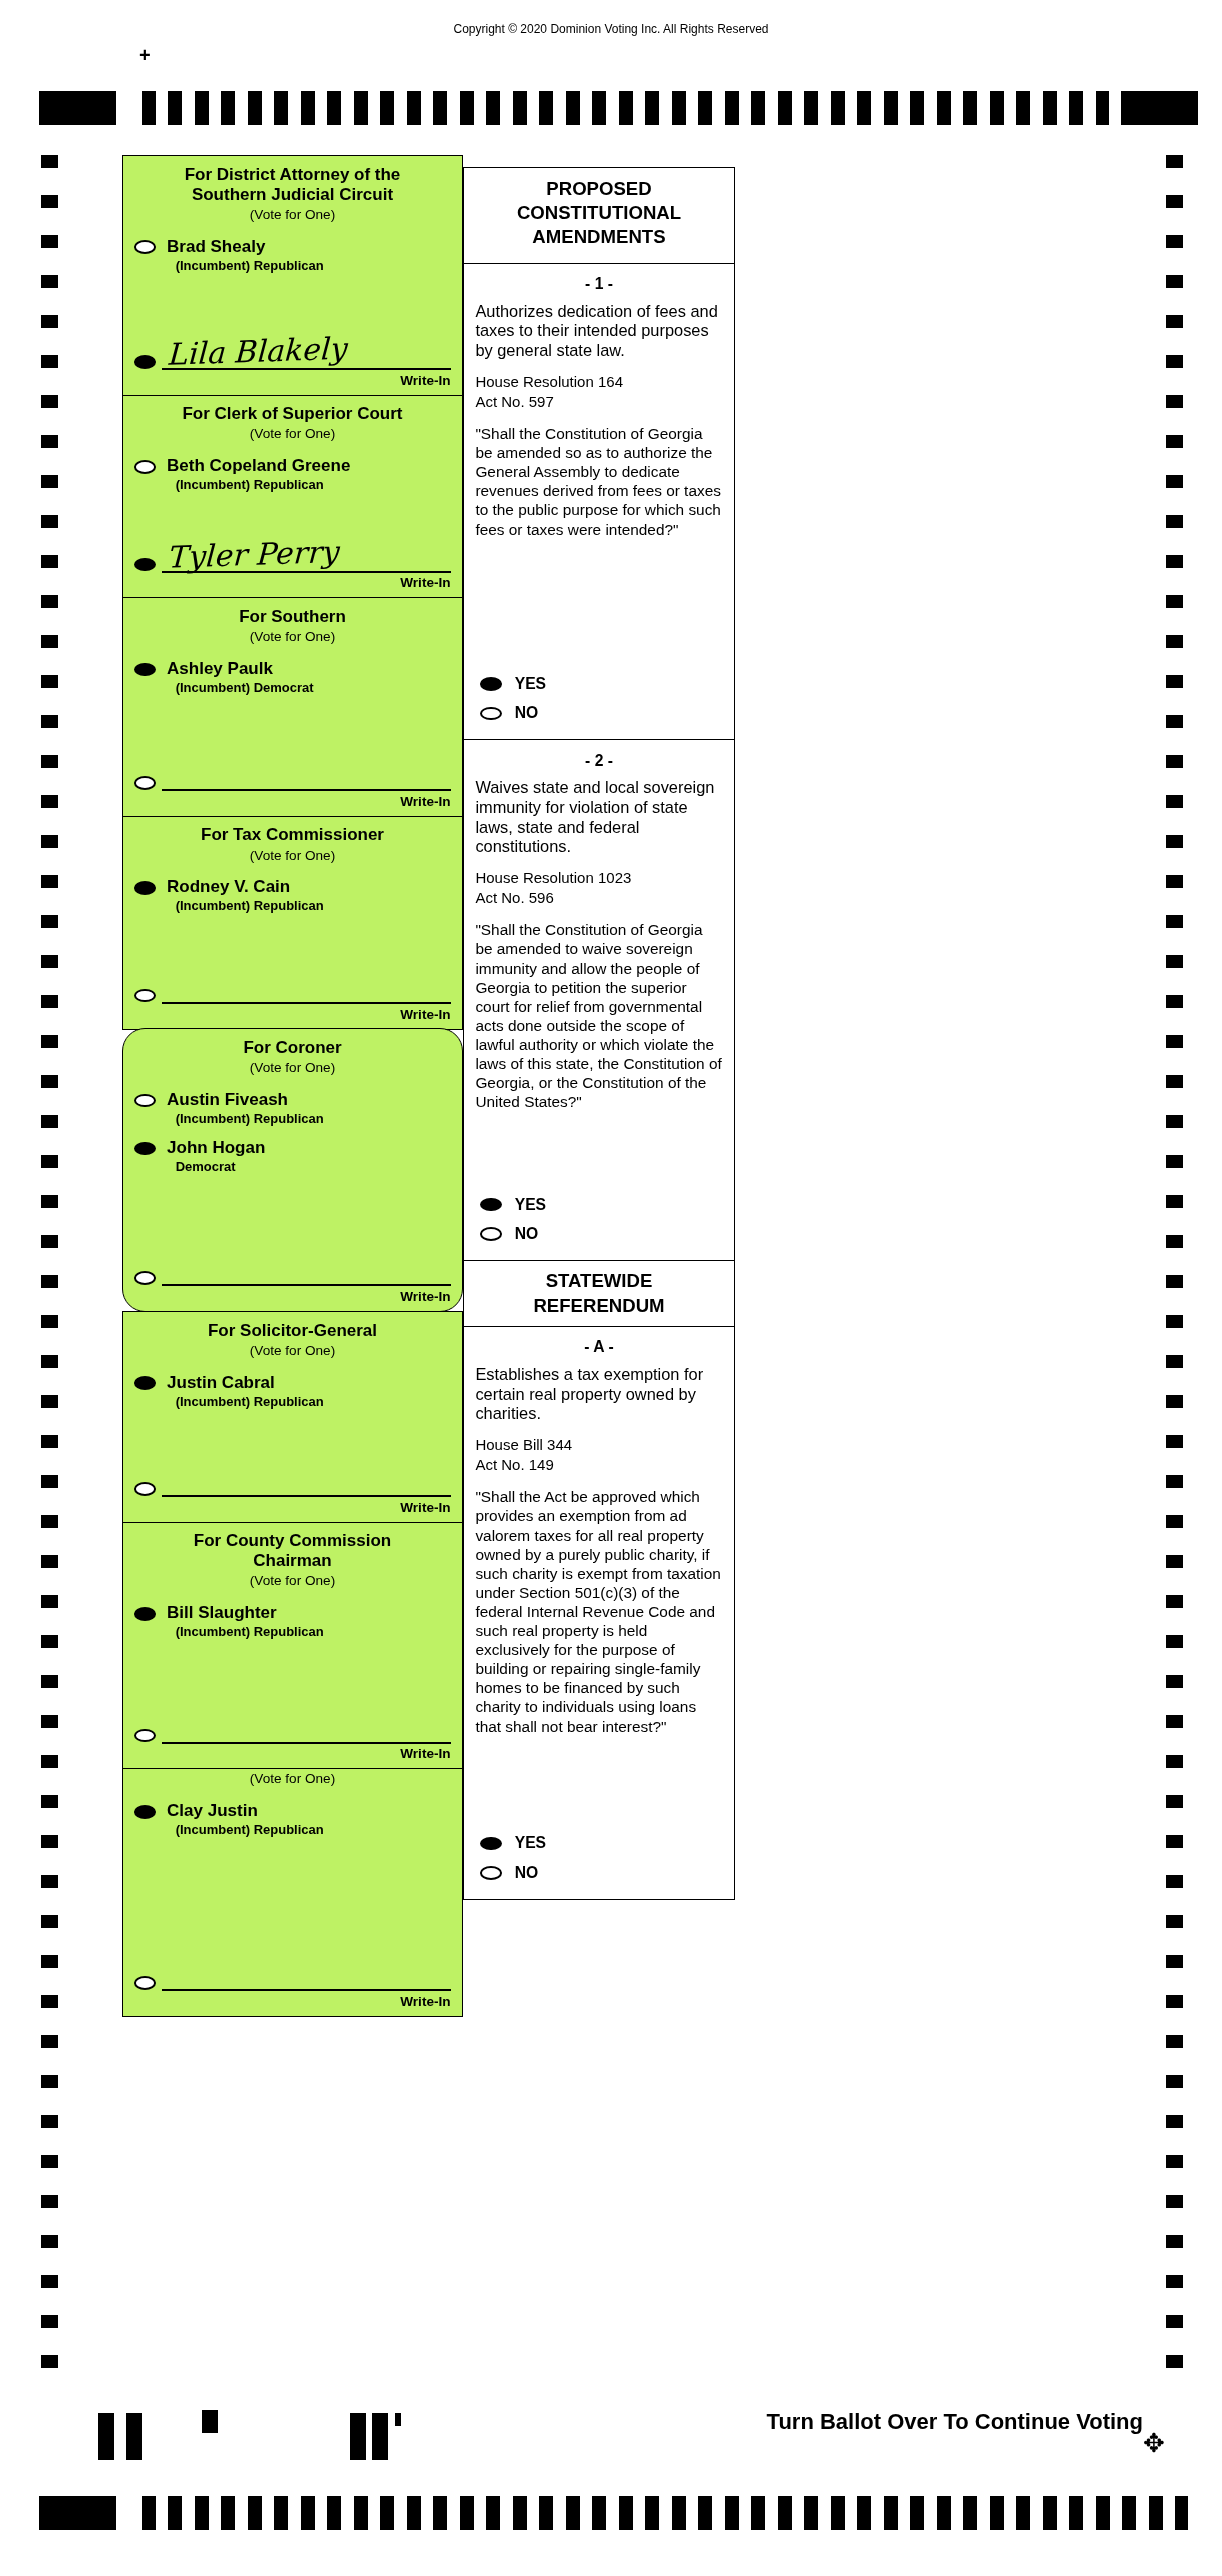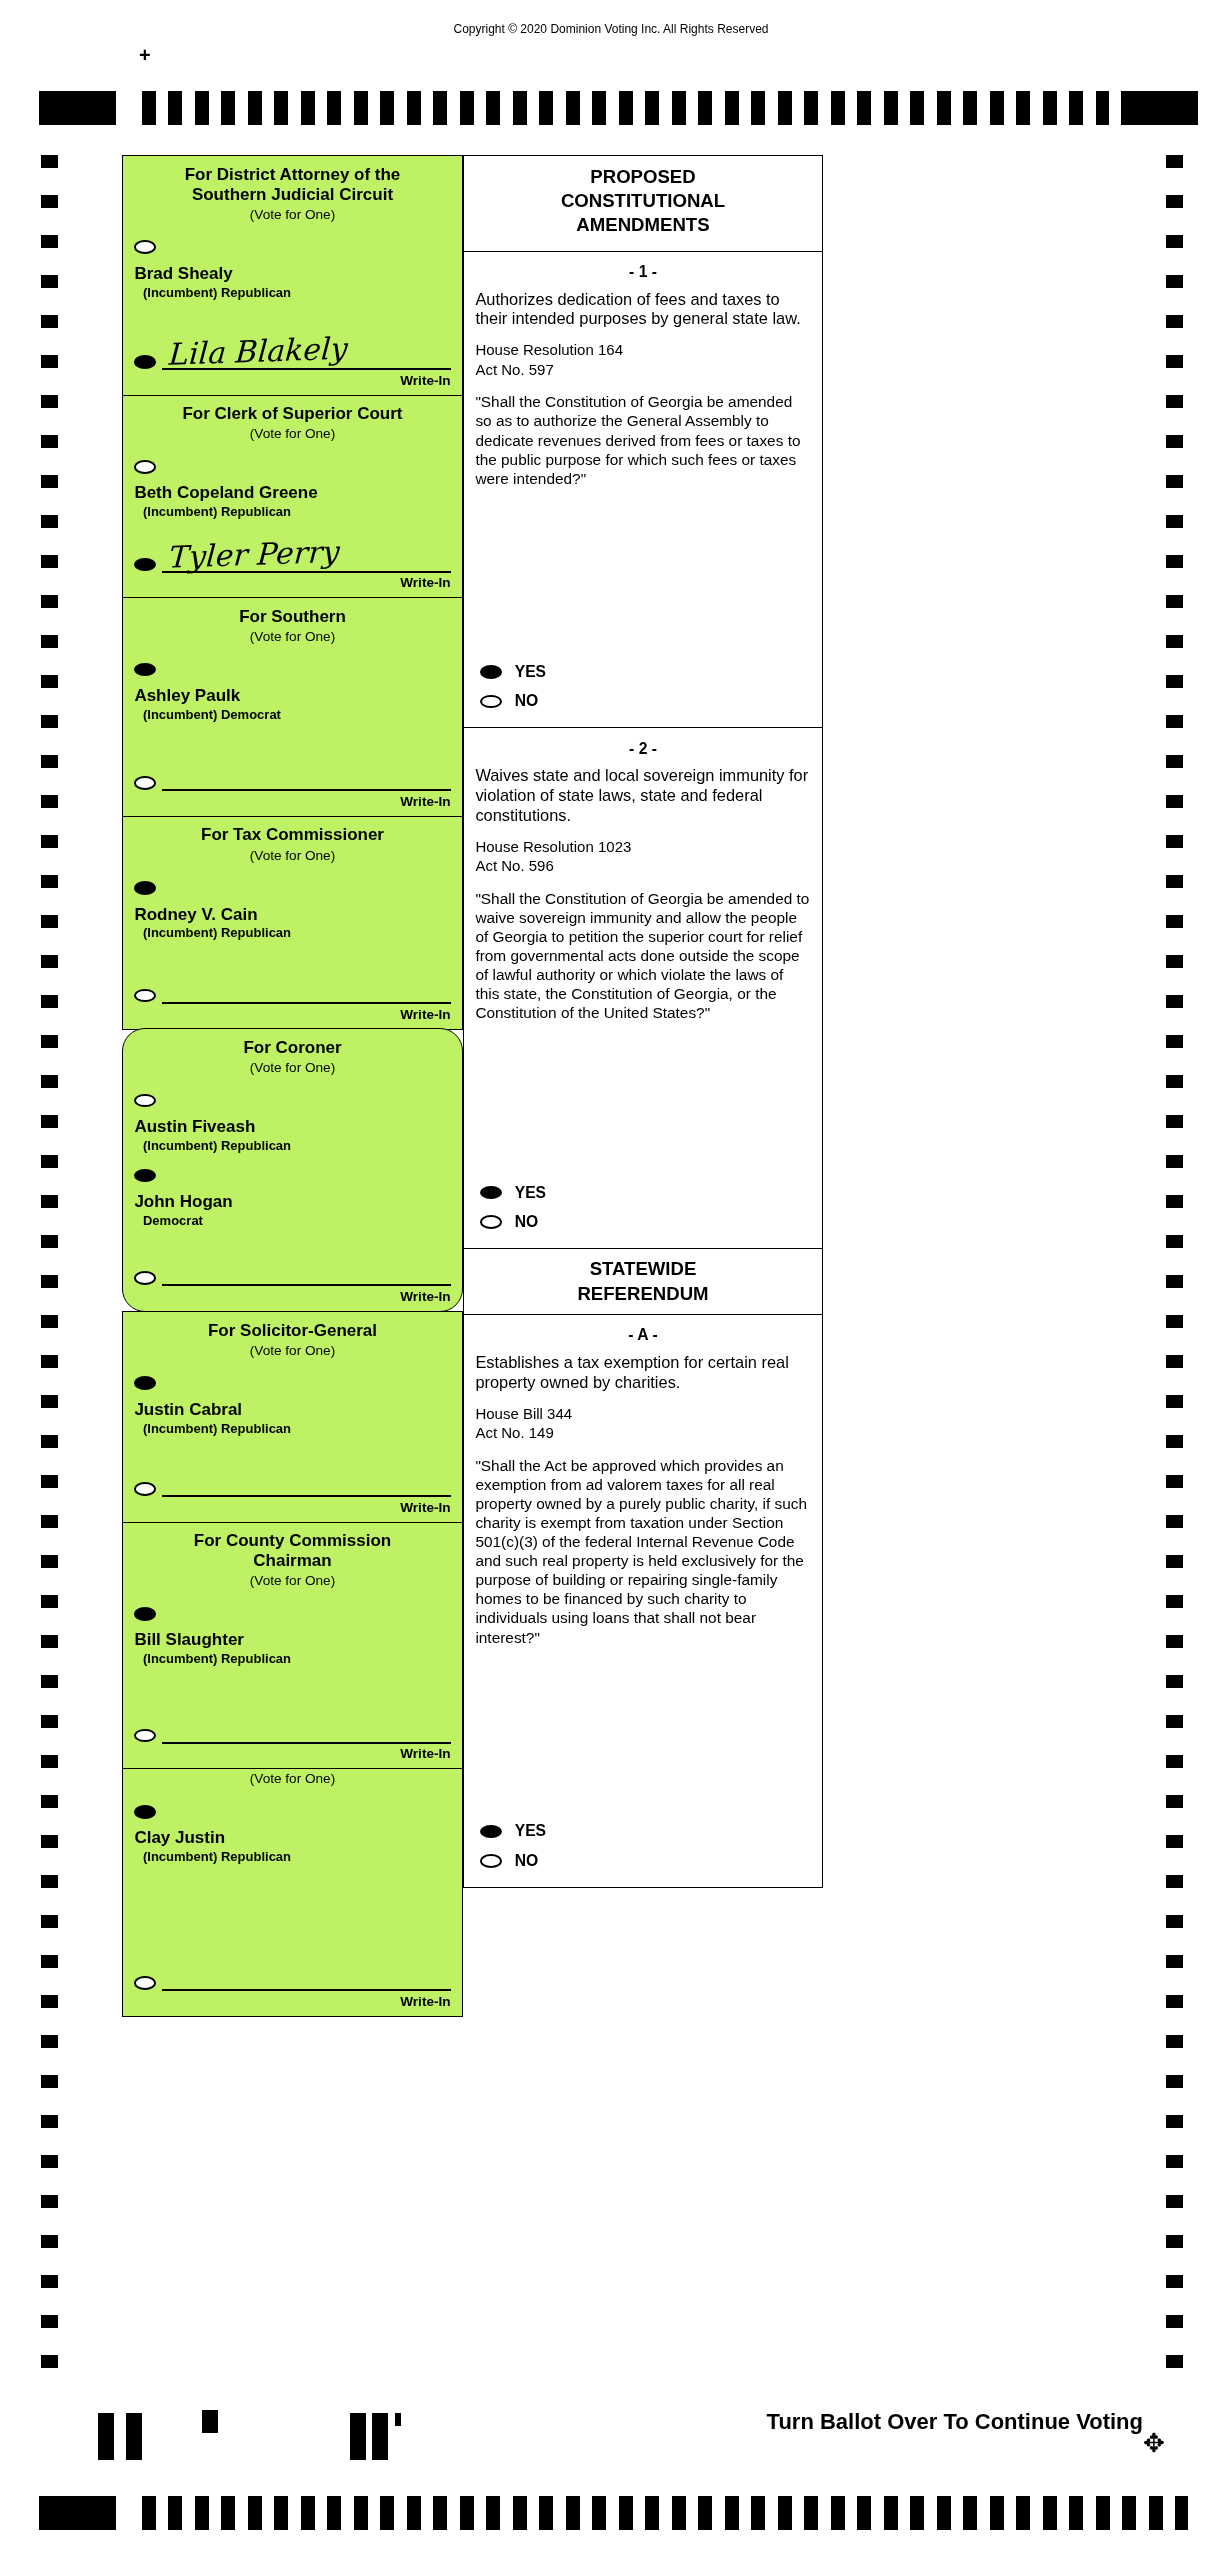--- a/index.html
+++ b/index.html
@@ -16,32 +16,32 @@
   .side-marks{position:absolute;top:155px;width:17px;height:2240px;
     background:repeating-linear-gradient(180deg,#000 0 13px,transparent 13px 40px);}
   .side-left{left:41px;}
   .side-right{left:1166px;}
   .plus-mark{position:absolute;left:139px;top:44px;font-size:20px;font-weight:bold;}
   .copyright{position:absolute;left:0;top:21.5px;width:100%;text-align:center;font-size:12px;}
   .turn-over{position:absolute;right:79px;top:2409px;font-size:22px;font-weight:bold;}
   .reg-mark{position:absolute;left:1143px;top:2430px;font-size:26px;line-height:1;}
   
   .col-left{position:absolute;left:122px;top:155px;width:341px;}
-  .col-right{position:absolute;left:463px;top:155px;width:360px;}
+  .col-right{position:absolute;left:463px;top:167px;width:272px;}
   
   .race{border:1.4px solid #000;margin-top:-1.4px;box-sizing:border-box;
         display:flex;flex-direction:column;background:#bef264;}
   .col-left .race:first-child{margin-top:0;}
   .r1{min-height:241px;} .r2{min-height:204px;} .r3{min-height:220px;}
   .r4{min-height:214px;} .r5{min-height:284px;border-radius:23px;} .r6{min-height:212px;}
   .r7{min-height:248px;} .r8{min-height:249px;}
   .race-title{font-weight:bold;font-size:17px;line-height:1.18;text-align:center;
               padding:8.6px 7.2px 0;white-space:pre-line;}
   .race-note{font-size:13.6px;text-align:center;margin:2.1px 0 7.2px;}
-  .cand{display:flex;align-items:flex-start;gap:10.7px;padding:8.6px 8.6px 4.3px 11.4px;flex-direction:column;}
+  .cand{display:flex;align-items:flex-start;gap:10.7px;padding:8.6px 8.6px 4.3px 11.4px;}
   .oval{width:22px;height:13.6px;border:2.1px solid #000;border-radius:50%;
         flex:none;background:#fff;box-sizing:border-box;}
   .cand .oval{margin-top:2.9px;}
   .oval.filled{background:#000;}
   .cand-name{font-weight:bold;font-size:17px;line-height:1.05;}
   .cand-detail{font-weight:bold;font-size:13px;margin:2.1px 0 0 8.6px;}
   .writein{margin-top:auto;padding:5.7px 11.4px 0;}
   .writein-row{display:flex;align-items:flex-end;gap:5.7px;}
   .writein-row .oval{margin-bottom:1.4px;}
   .writein-line{flex:1;border-bottom:2.1px solid #000;min-height:33px;position:relative;}

